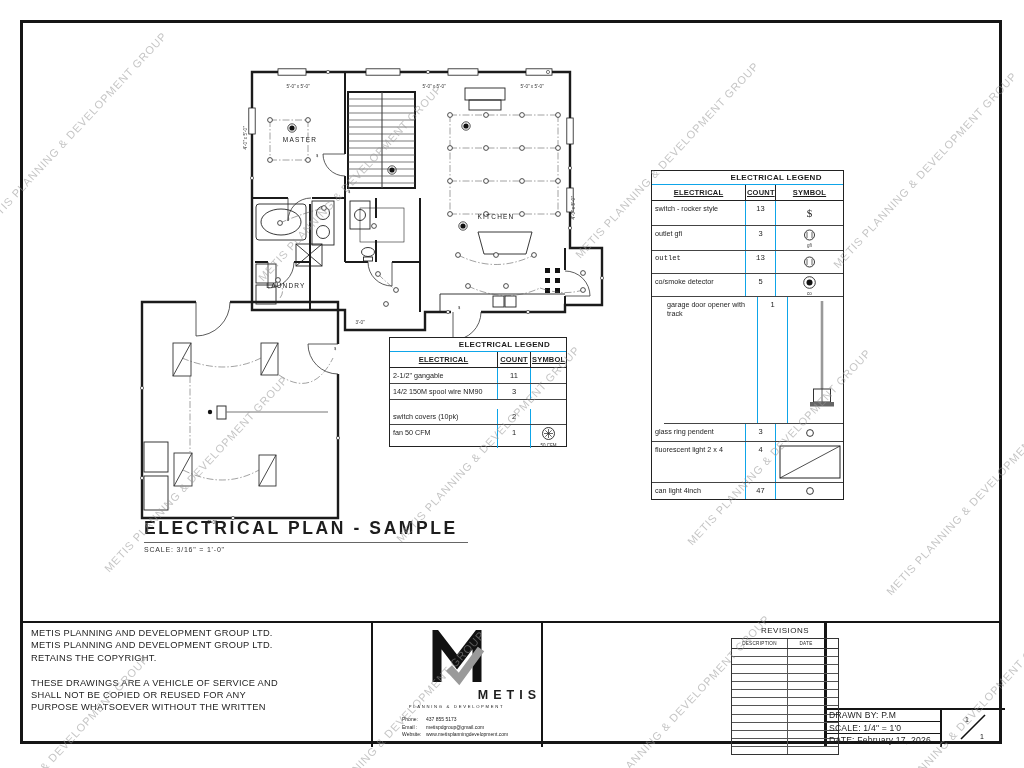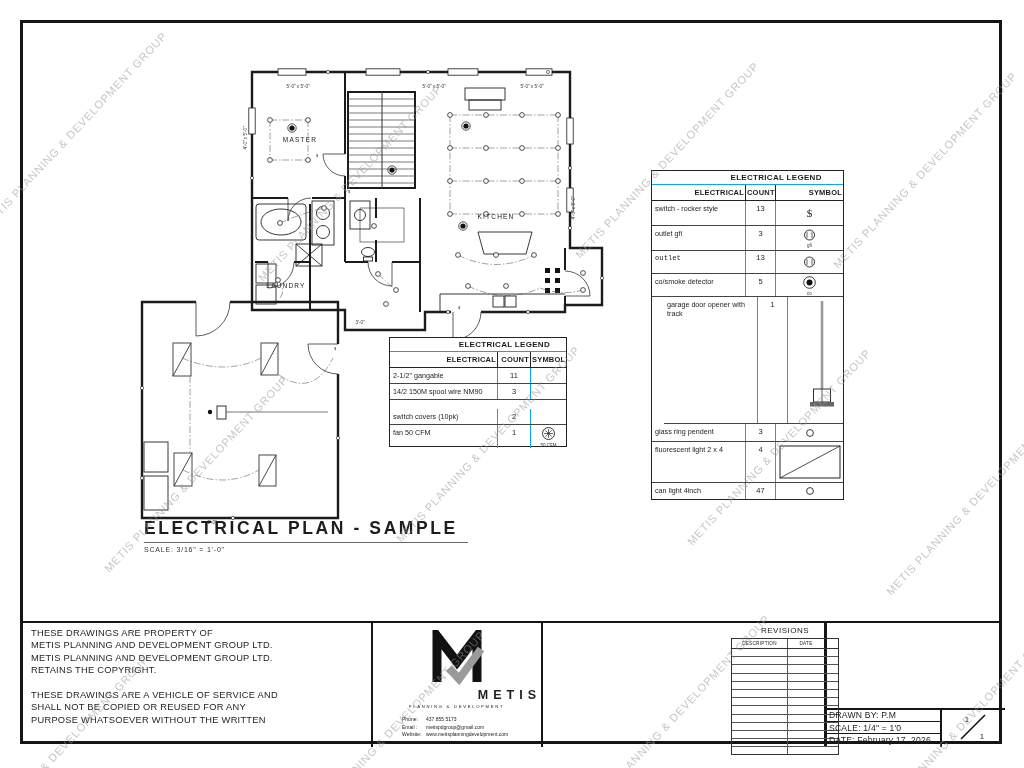--- a/index.html
+++ b/index.html
@@ -17,21 +17,21 @@
   
   #plan-title-wrap{position:absolute;left:144px;top:518px;z-index:3;}
   #plan-title{font-size:17.5px;font-weight:600;letter-spacing:2.6px;
               border-bottom:1.5px solid #666;padding:0 10px 3px 0;width:fit-content;}
   #plan-scale{font-size:7px;letter-spacing:0.8px;margin-top:3px;color:#333;}
   
   .legend{position:absolute;background:#fff;border:1.3px solid #222;box-sizing:border-box;z-index:4;}
   .legend-title{height:13px;line-height:13px;font-size:8px;font-weight:bold;text-align:center;
                 padding-left:30%;border-bottom:1px solid #0ea5e9;letter-spacing:0.3px;}
   .legend-head{display:grid;grid-template-columns:var(--cols);border-bottom:1px solid #222;}
-  .lg-hcell{font-size:7.5px;font-weight:bold;text-align:right;padding:3px 1px;letter-spacing:0.2px;}
+  .lg-hcell{font-size:7.5px;font-weight:bold;text-align:center;padding:3px 1px;letter-spacing:0.2px;text-decoration:underline;}
   .lg-row{display:grid;grid-template-columns:var(--cols);border-bottom:1px solid #444;}
   .lg-row:last-child{border-bottom:none;}
   .lg-item{font-size:7.2px;padding:3px 0 0 3px;}
   .lg-count{font-size:7.5px;text-align:center;padding-top:3px;}
   .b{border-left:1px solid #0ea5e9;}
   .legend-head .b{border-left:1px solid #222;}
   .lg-sym{display:flex;flex-direction:column;align-items:center;justify-content:center;gap:1px;}
   .sym-dollar{font-family:"Liberation Serif", serif;font-size:11px;}
   .sym-label{font-size:4.5px;color:#333;}
   
@@ -410,21 +410,20 @@
   <div class="tbline" style="left:20px;top:621px;width:982px;height:2px"></div>
   <div class="tbline" style="left:371px;top:621px;width:2px;height:126px"></div>
   <div class="tbline" style="left:541px;top:621px;width:2px;height:126px"></div>
   <div class="tbline" style="left:824px;top:621px;width:3px;height:126px"></div>
   <div class="tbline" style="left:824px;top:708px;width:181px;height:2px"></div>
   <div class="tbline" style="left:940px;top:708px;width:2px;height:39px"></div>
   <div class="tbline" style="left:827px;top:721px;width:113px;height:1px"></div>
   <div class="tbline" style="left:827px;top:733px;width:113px;height:1px"></div>
 
   <div id="copyright">
-      <div class="copy-line">THESE DRAWINGS ARE PROPERTY OF</div>
       <div class="copy-line">METIS PLANNING AND DEVELOPMENT GROUP LTD.</div>
       <div class="copy-line">METIS PLANNING AND DEVELOPMENT GROUP LTD.</div>
       <div class="copy-line">RETAINS THE COPYRIGHT.</div>
       <div class="copy-line"></div>
       <div class="copy-line">THESE DRAWINGS ARE A VEHICLE OF SERVICE AND</div>
       <div class="copy-line">SHALL NOT BE COPIED OR REUSED FOR ANY</div>
       <div class="copy-line">PURPOSE WHATSOEVER WITHOUT THE WRITTEN</div>
     </div>
 
   <div id="logo-block">

